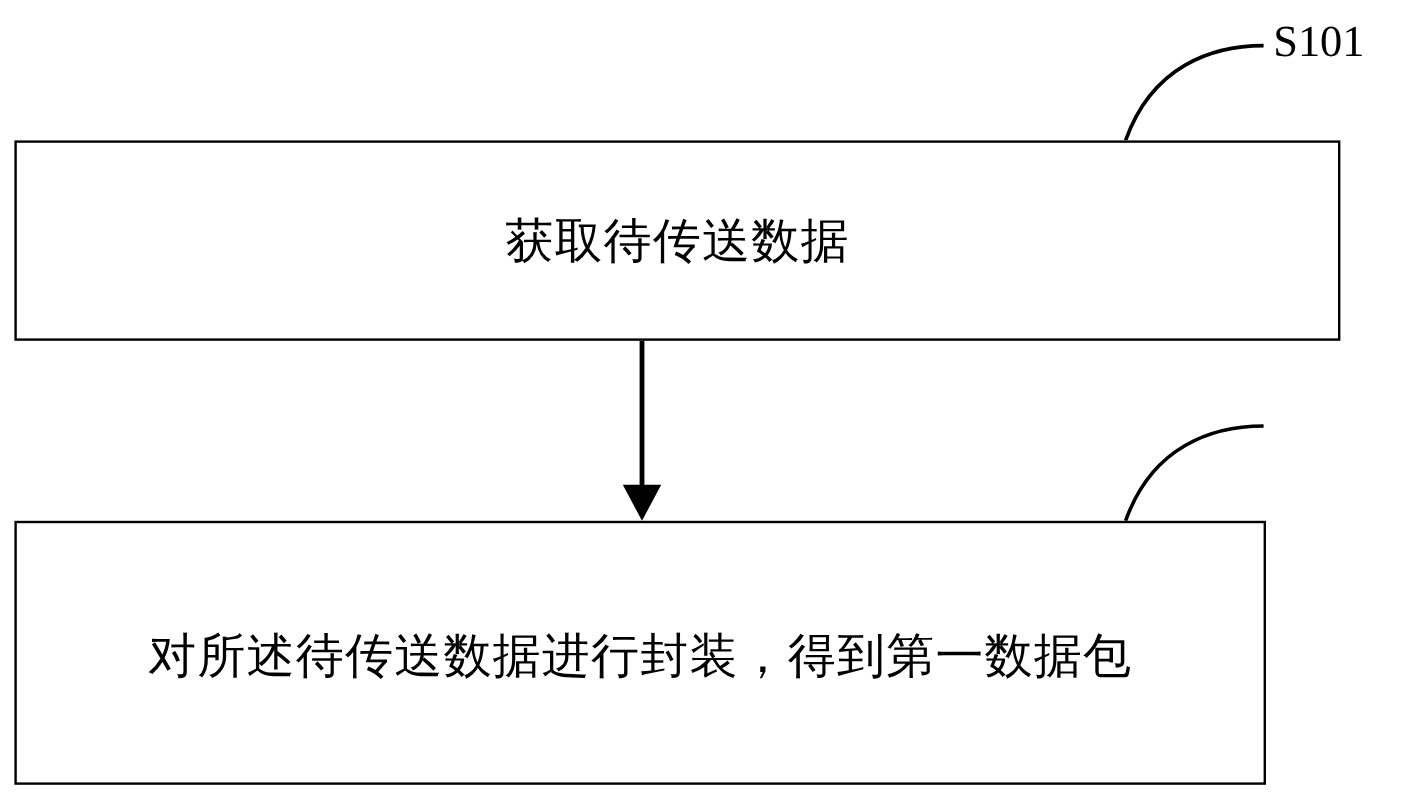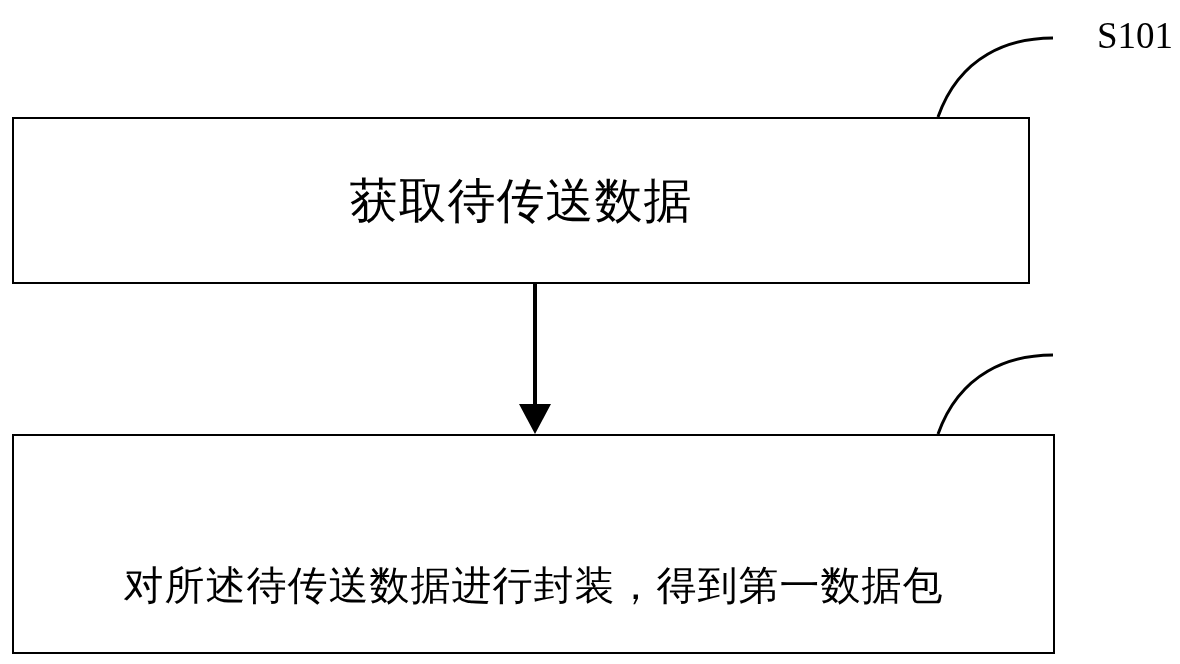--- a/index.html
+++ b/index.html
@@ -27,40 +27,39 @@
     align-items: center;
     justify-content: center;
     text-align: center;
     color: #000000;
     font-family: "Liberation Sans", sans-serif;
     letter-spacing: 1px;
   }
   #box-1 {
     left: 12px;
     top: 117px;
-    width: 1018px;
+    width: 1105px;
     height: 167px;
-    font-size: 48px;
+    font-size: 40px;
   }
   #box-2 {
     left: 12px;
     top: 434px;
     width: 1043px;
     height: 220px;
     font-size: 40px;
-    align-items: center;
+    align-items: flex-start;
     padding-top: 83px;
   }
   .step-label {
     position: absolute;
     font-family: "Liberation Serif", serif;
     font-size: 37px;
     color: #000000;
     white-space: nowrap;
-    margin-left: 36px;
   }
   #label-s101 {
     left: 1061px;
     top: 14px;
   }
   #label-s102 {
     left: 1061px;
     top: 331px;
   }
   svg.overlay {

